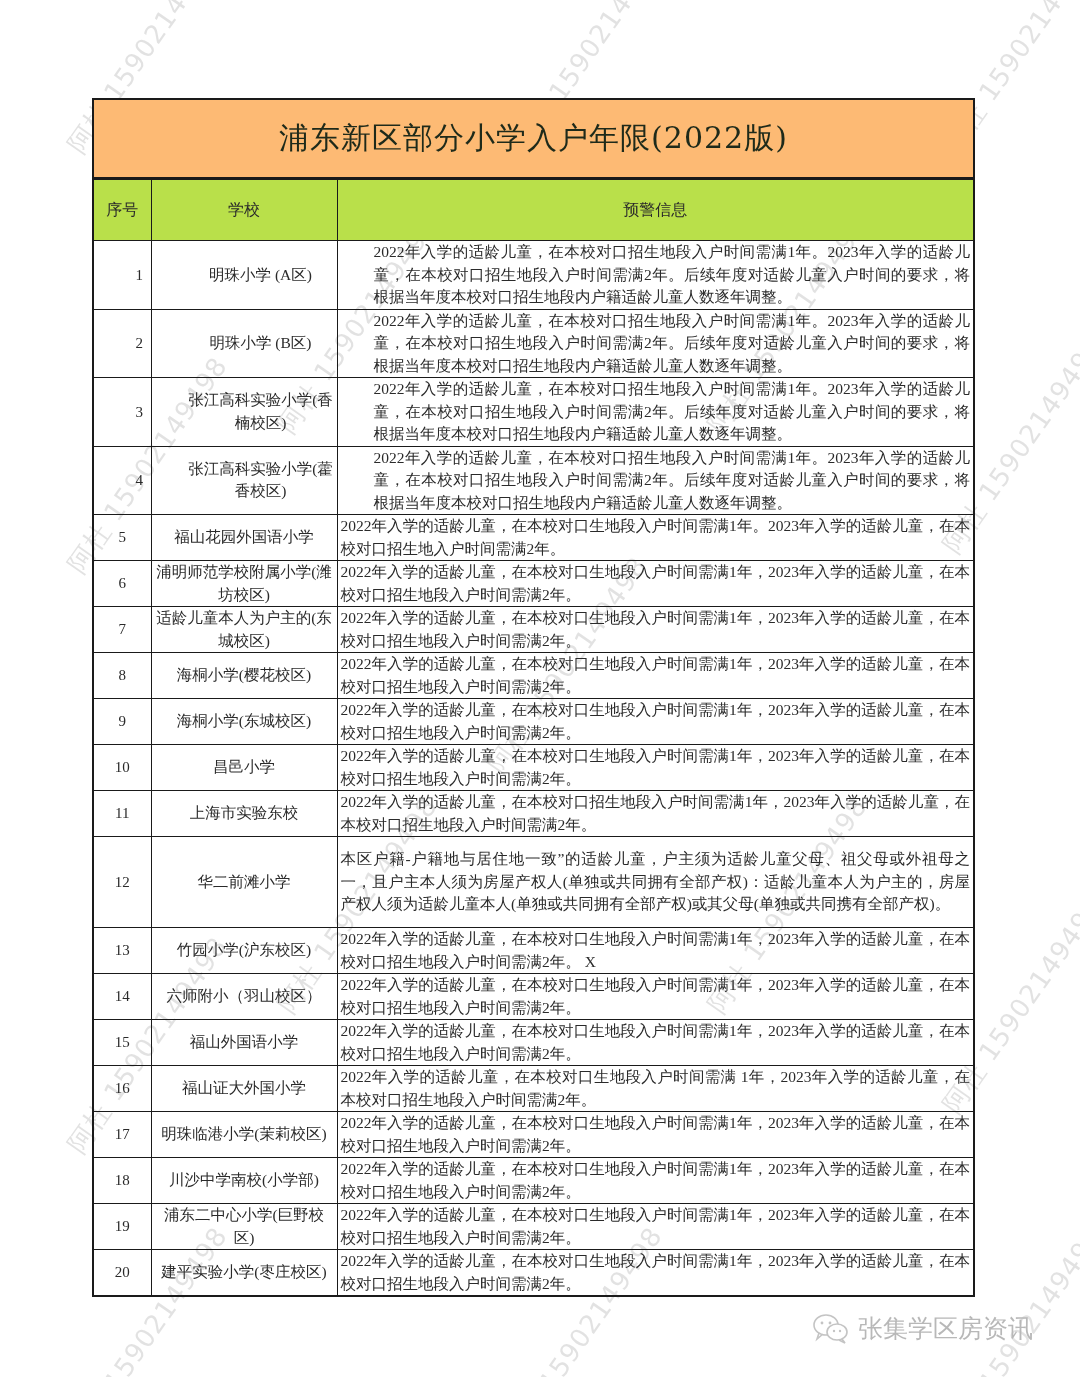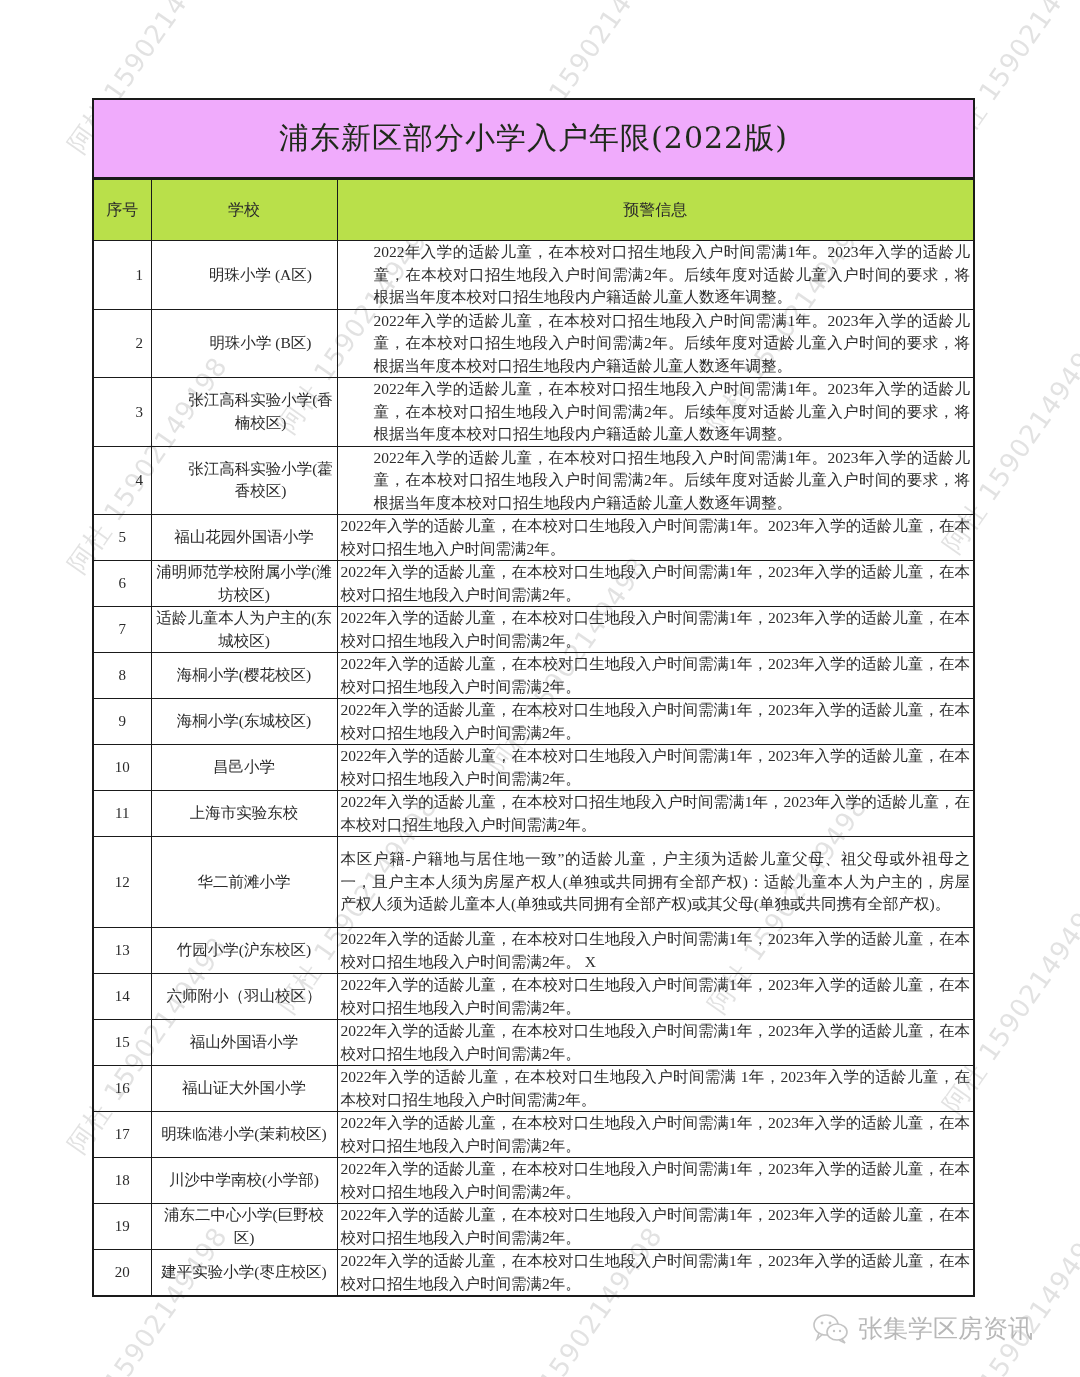--- a/index.html
+++ b/index.html
@@ -7,21 +7,21 @@
     width: 1080px; height: 1377px; position: relative; overflow: hidden;
     background: #ffffff;
     font-family: "DejaVu Serif", "Liberation Serif", serif;
     color: #2a2a2a;
   }
   .sheet {
     position: absolute; left: 92px; top: 98px; width: 883px;
     border: 2px solid #1a1a1a; box-sizing: border-box;
   }
   .title-band {
-    height: 79px; background: #f0abfc;
+    height: 79px; background: #fdba74;
     display: flex; align-items: center; justify-content: center;
     border-bottom: 2px solid #1a1a1a; box-sizing: border-box;
     font-size: 30px; color: #1e2a1a; letter-spacing: 1px;
   }
   table { border-collapse: collapse; width: 100%; table-layout: fixed; font-family: Liberation Serif, serif; }
   col.c-no { width: 57px; }
   col.c-school { width: 186px; }
   col.c-info { width: auto; }
   th {
     background: #b9e04a; height: 58px; font-weight: normal;

